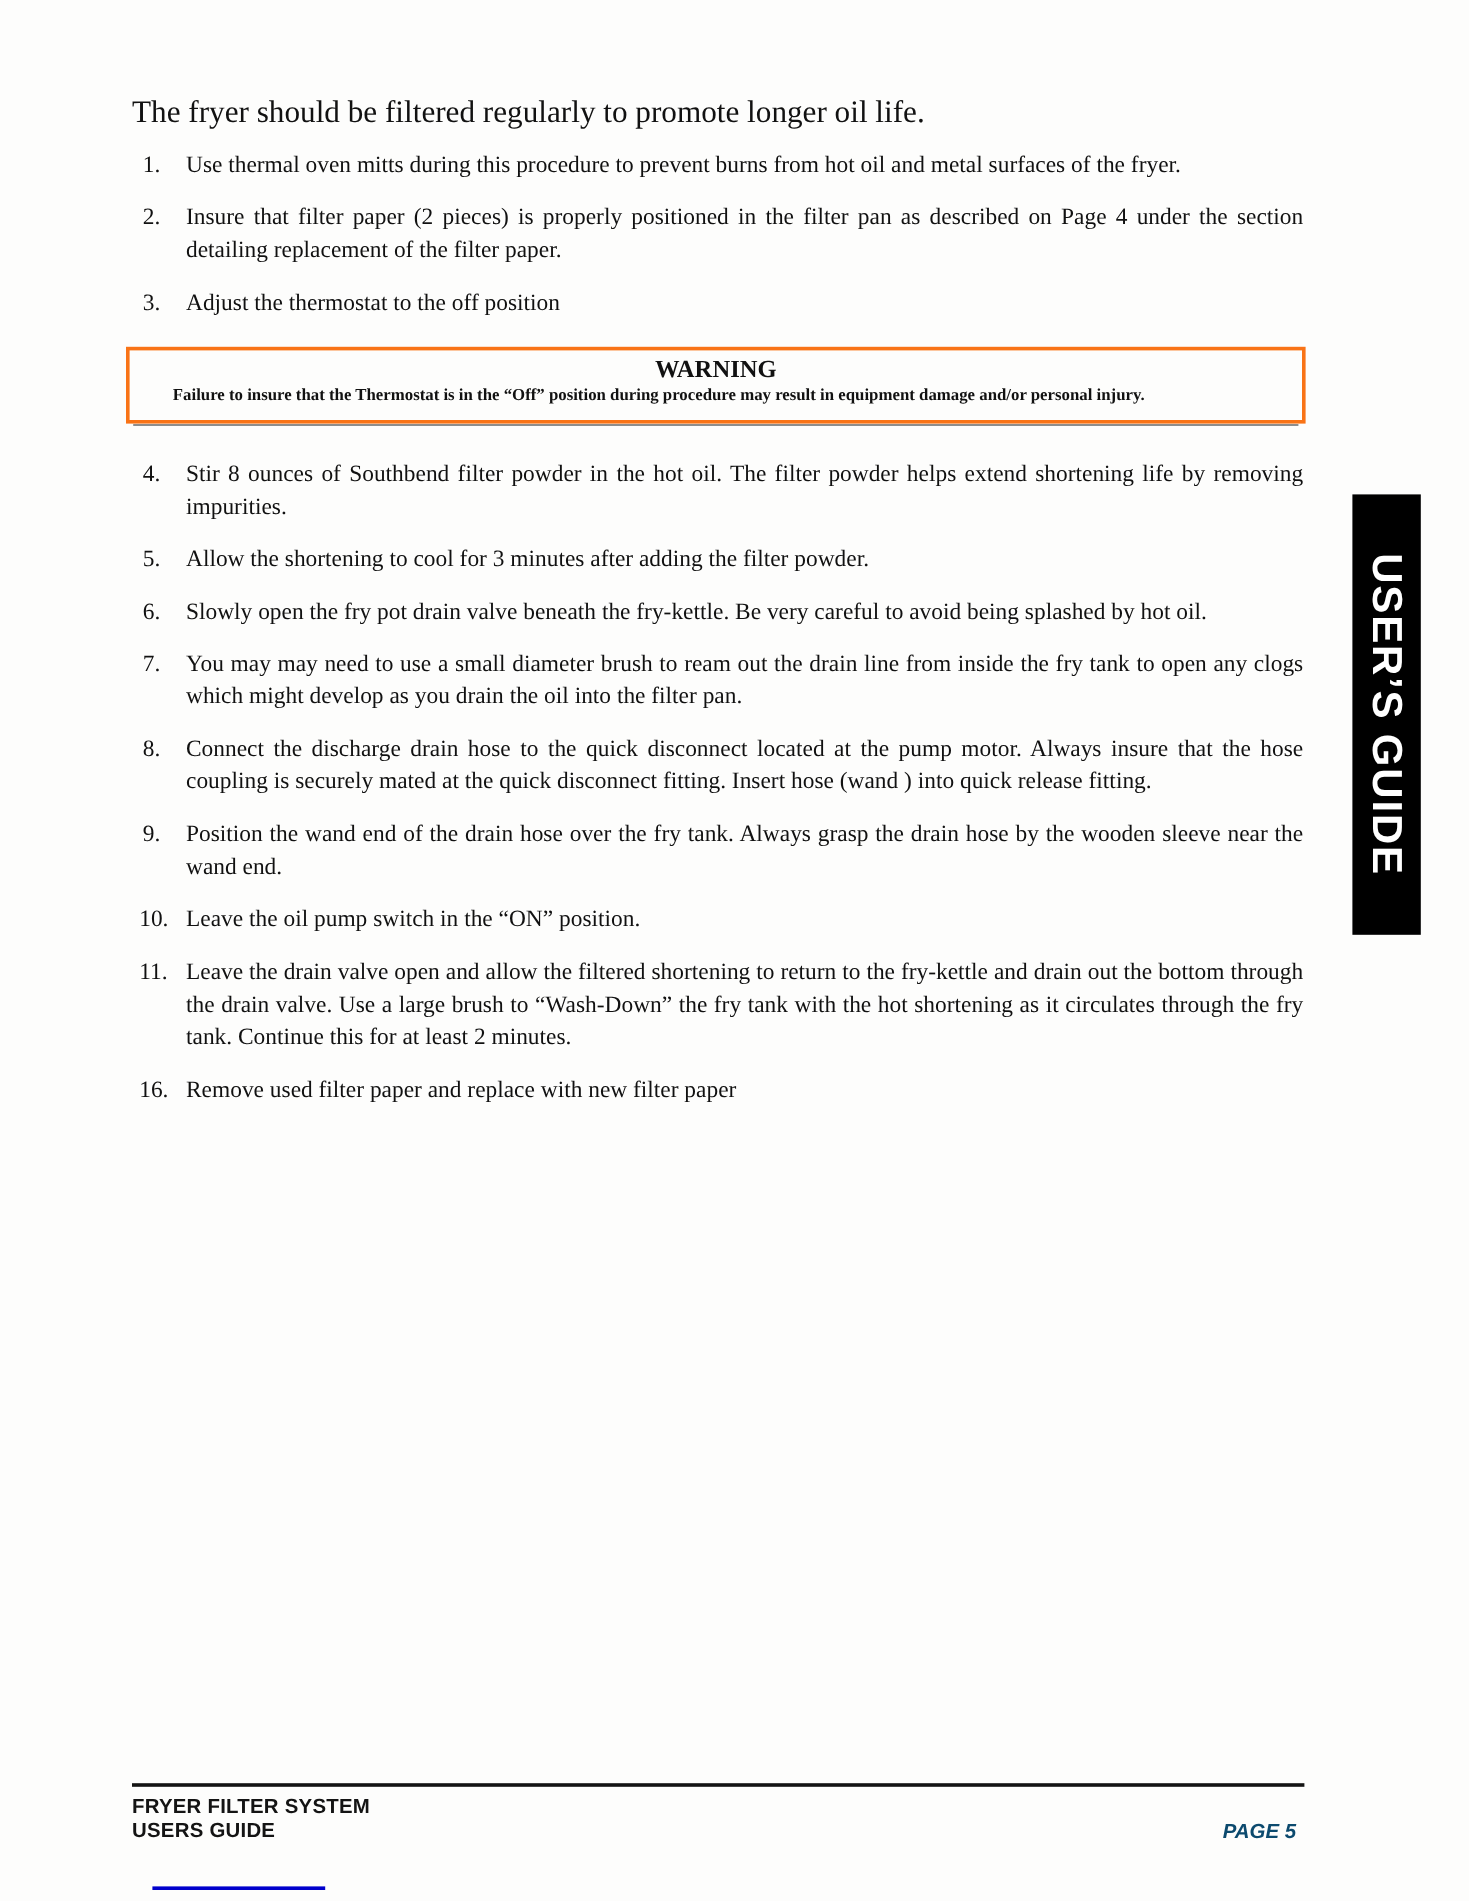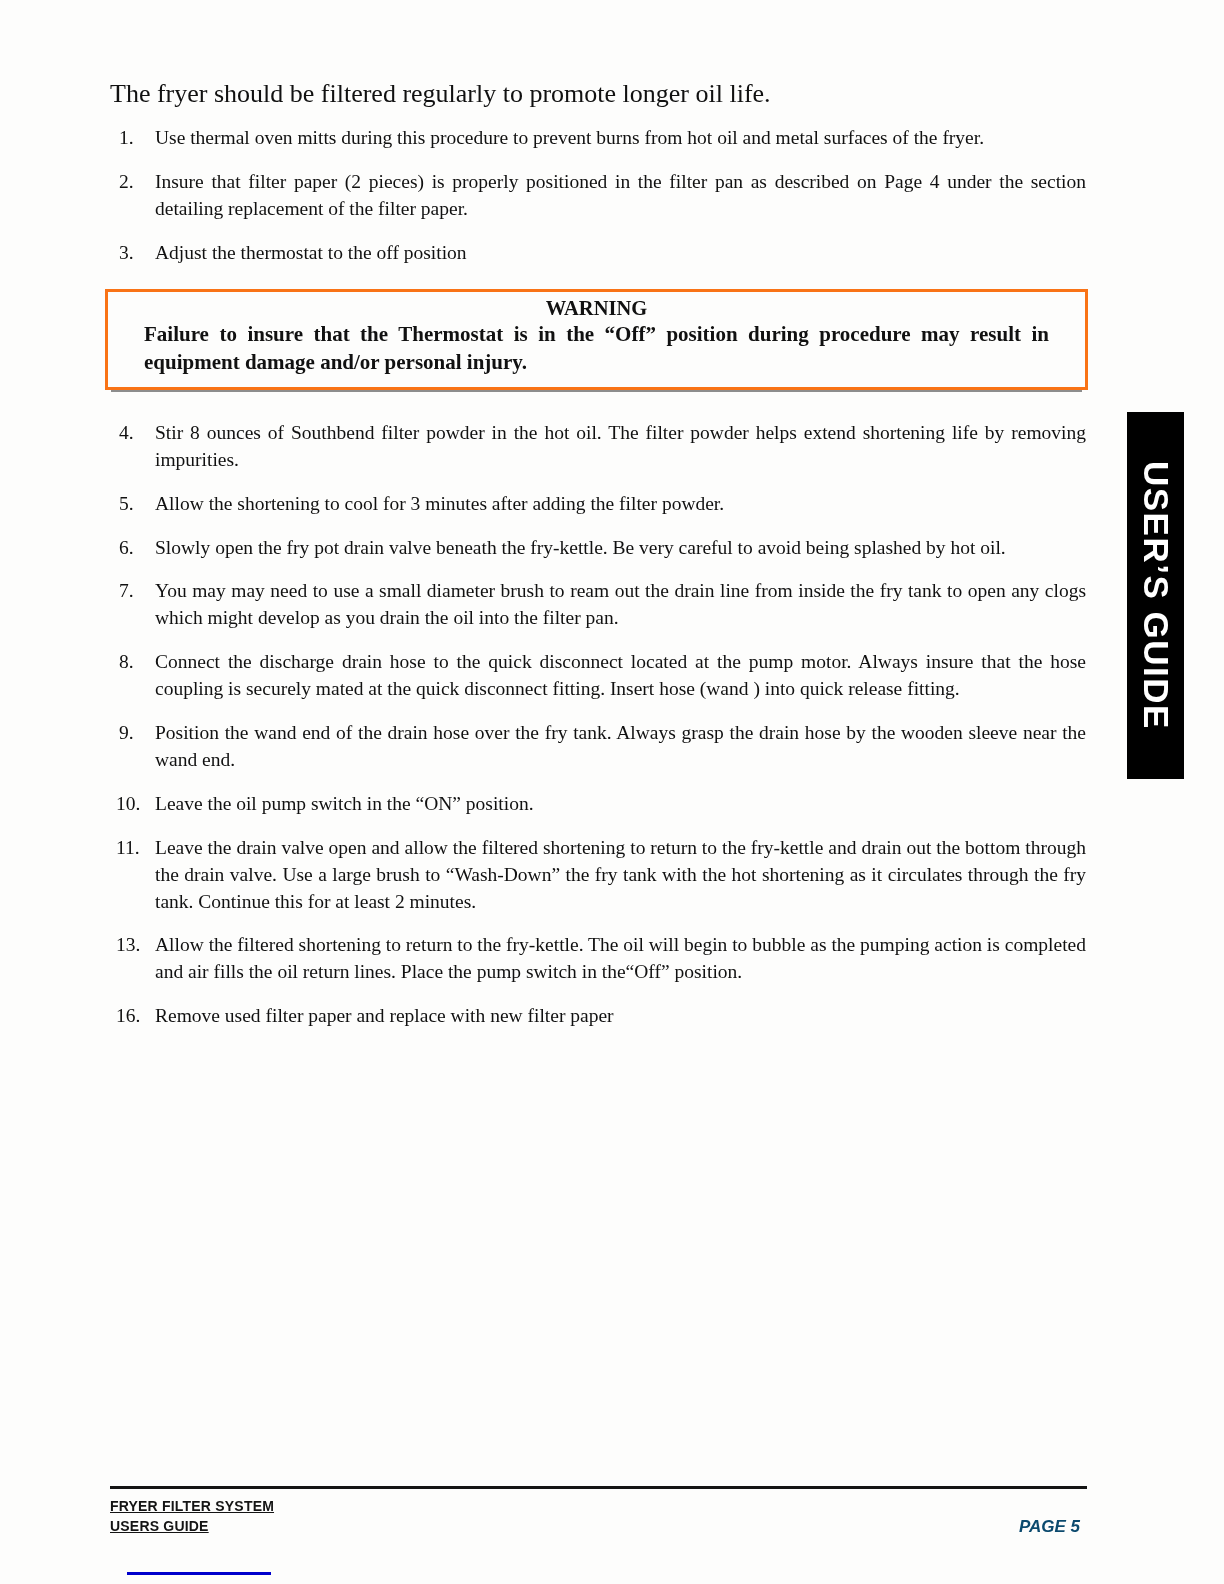--- a/index.html
+++ b/index.html
@@ -62,21 +62,21 @@
     box-shadow: 0 8px 0 -6px #8d8d8d;
   }
   .warning-title {
     text-align: center;
     font-weight: bold;
     font-size: 20.5px;
     line-height: 1.3;
   }
   .warning-body {
     font-weight: bold;
-    font-size: 21px;
+    font-size: 14px;
     line-height: 1.32;
     text-align: justify;
   }
 
   .side-tab {
     position: absolute;
     left: 1127px;
     top: 412px;
     width: 57px;
     height: 367px;
@@ -102,25 +102,24 @@
     width: 977px;
     height: 0;
     border-top: 3px solid #141414;
   }
   .footer-left {
     position: absolute;
     left: 110px;
     top: 1496px;
     font-family: "Liberation Sans", "DejaVu Sans", sans-serif;
     font-weight: bold;
-    font-size: 14px;
+    font-size: 17px;
     line-height: 20px;
     letter-spacing: 0.2px;
     color: #141414;
-    text-decoration: underline;
   }
   .footer-page {
     position: absolute;
     right: 144px;
     top: 1517px;
     font-family: "Liberation Sans", "DejaVu Sans", sans-serif;
     font-weight: bold;
     font-size: 17px;
     color: #0c4a6e;
     font-style: italic;
@@ -190,24 +189,20 @@
     </li>
     <li class="step">
       <span class="step-num two-digit">10.</span>
       <span class="step-text">Leave the oil pump switch in the “ON” position.</span>
     </li>
     <li class="step">
       <span class="step-num two-digit">11.</span>
       <span class="step-text">Leave the drain valve open and allow the filtered shortening to return to the fry-kettle and drain out the bottom through the drain valve. Use a large brush to “Wash-Down” the fry tank with the hot shortening as it circulates through the fry tank. Continue this for at least 2 minutes.</span>
     </li>
     <li class="step">
-      <span class="step-num two-digit">13.</span>
-      <span class="step-text">Allow the filtered shortening to return to the fry-kettle. The oil will begin to bubble as the pumping action is completed and air fills the oil return lines. Place the pump switch in the“Off” position.</span>
-    </li>
-    <li class="step">
       <span class="step-num two-digit">16.</span>
       <span class="step-text">Remove used filter paper and replace with new filter paper</span>
     </li>
   </ol>
 
 </div>
 
 <div class="side-tab">
   <span class="side-tab-label">USER’S GUIDE</span>
 </div>

